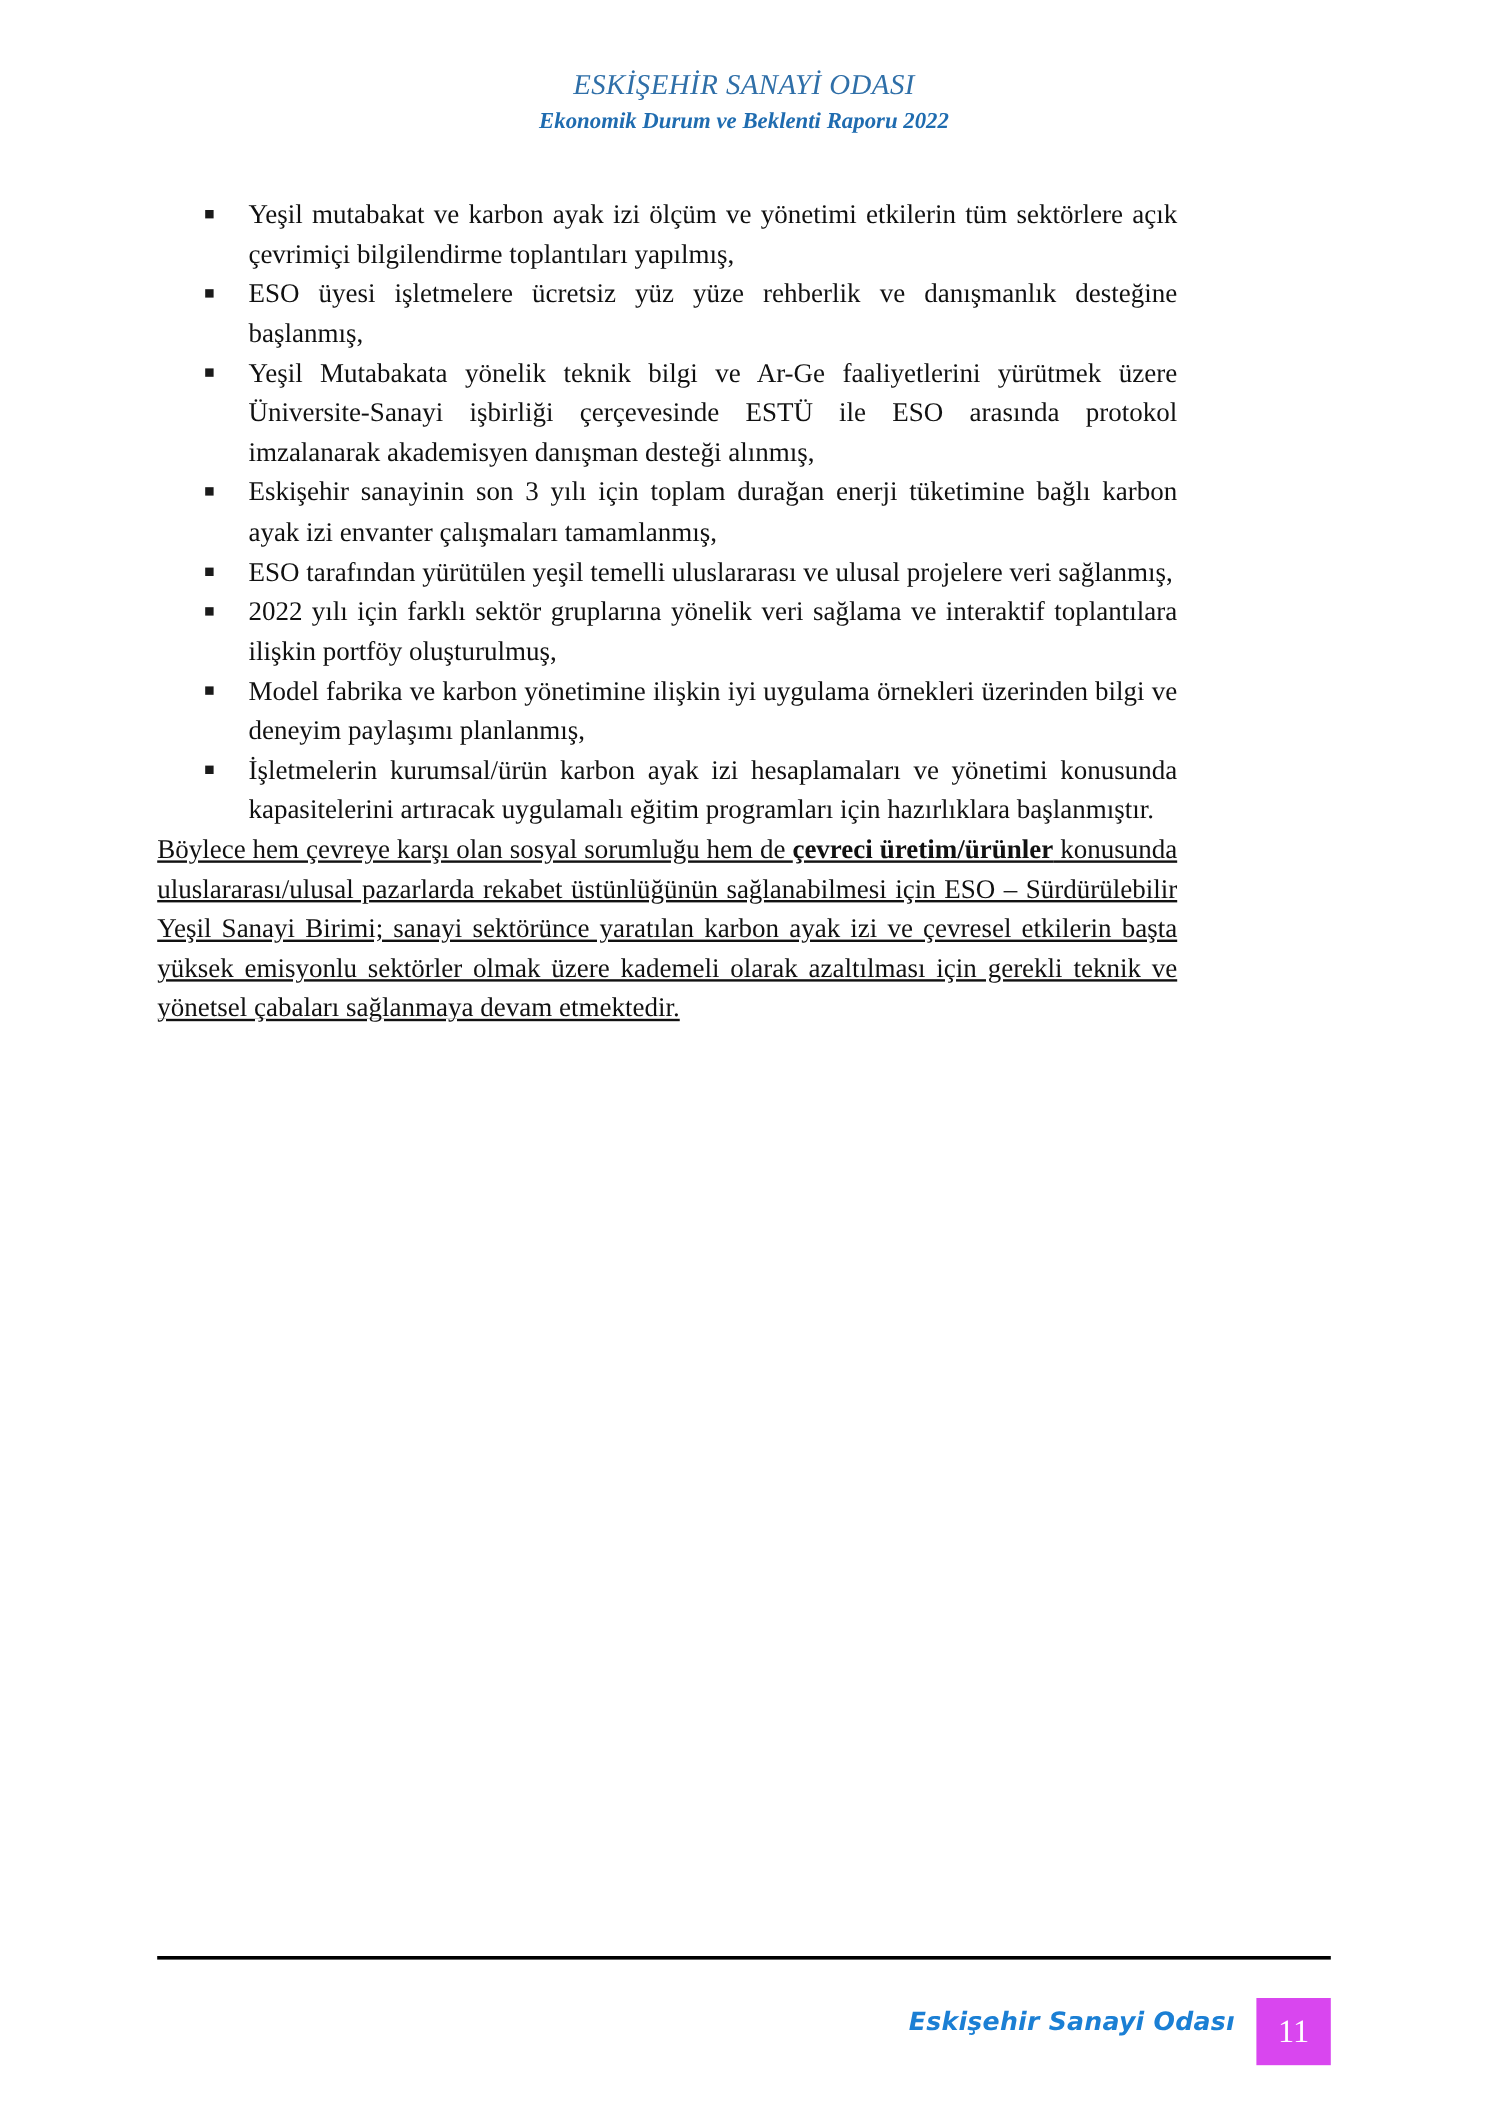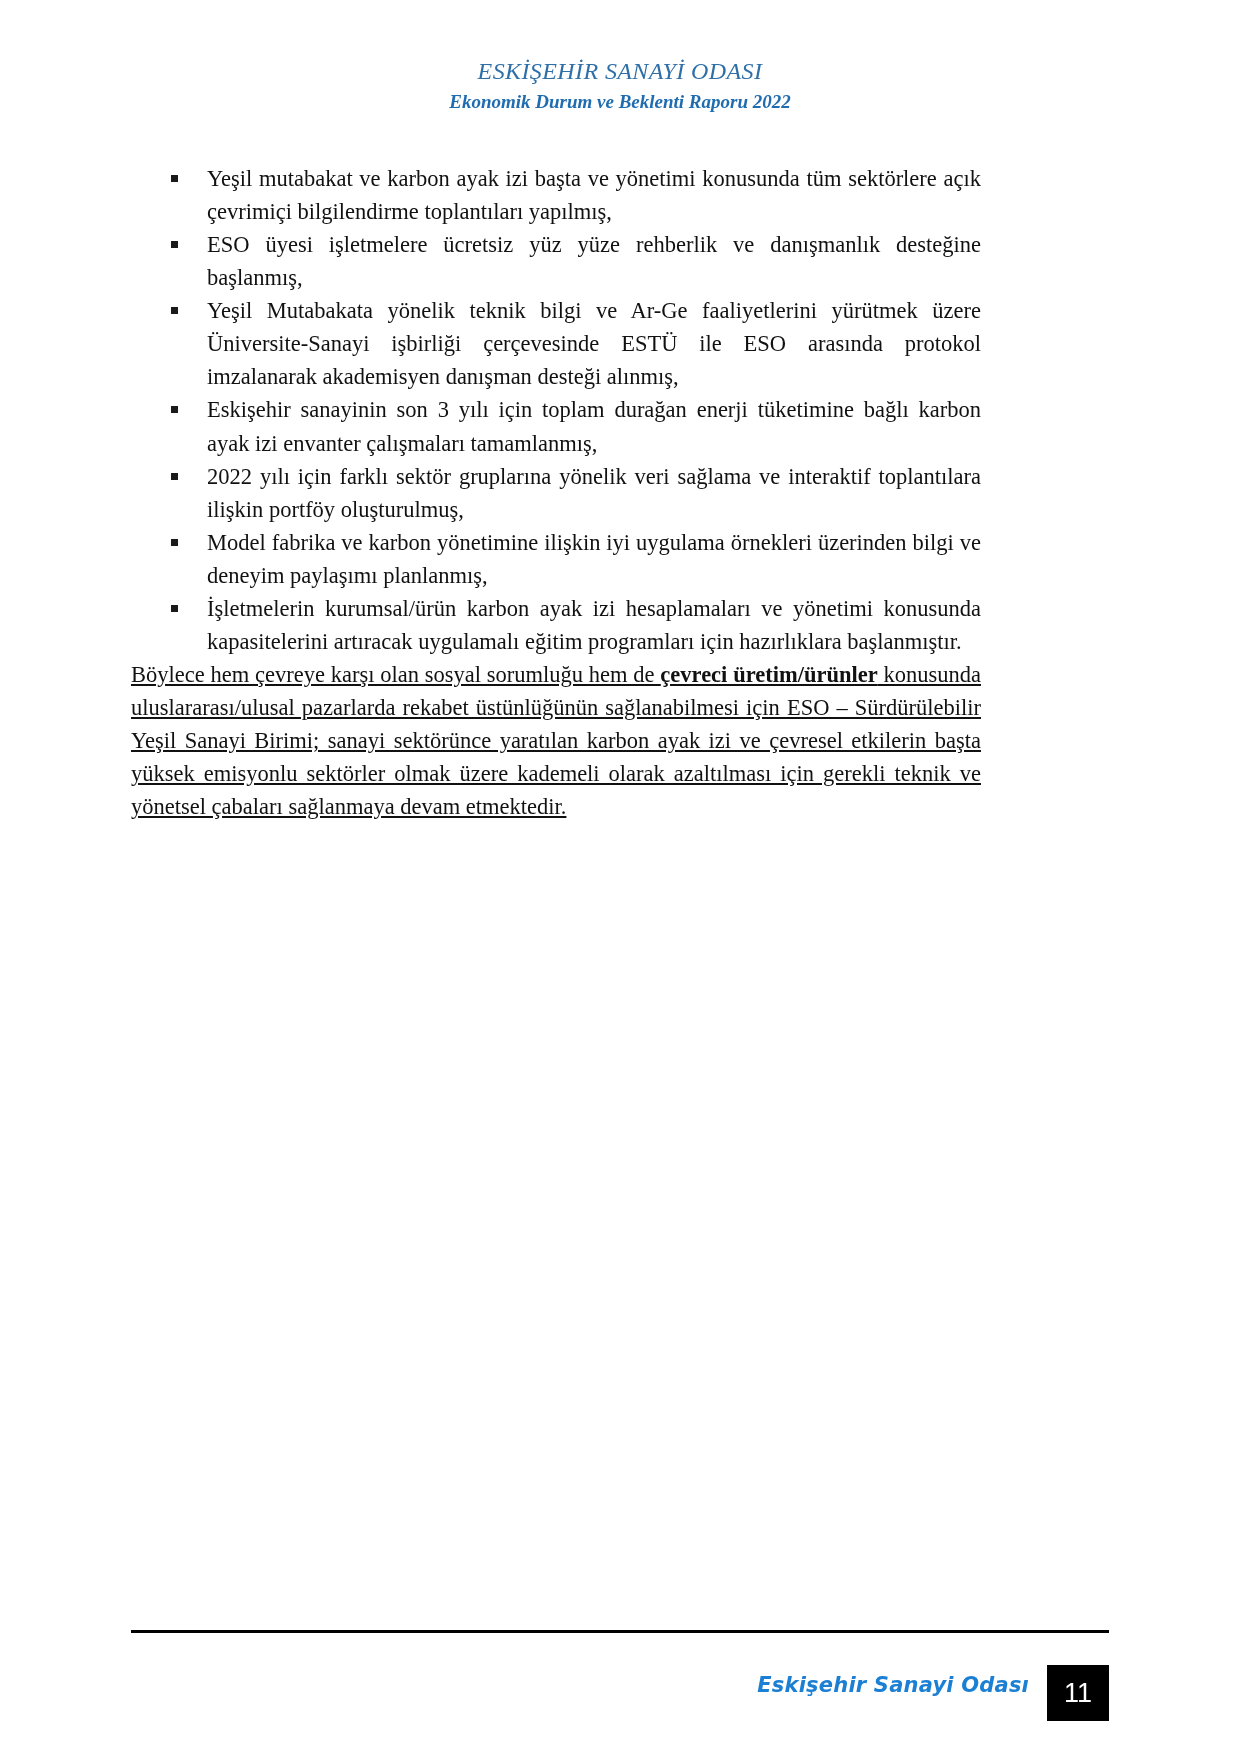--- a/index.html
+++ b/index.html
@@ -134,59 +134,63 @@
     font-weight: bold;
     font-size: 21px;
     color: #1b7fd4;
     letter-spacing: 0.2px;
     padding-right: 18px;
     padding-top: 8px;
   }
   .page-number-box {
     width: 62px;
     height: 56px;
-    background: #000000;
+    background: #d946ef;
     color: #ffffff;
     display: flex;
     align-items: center;
     justify-content: center;
-    font-family: Liberation Sans, sans-serif;
+    font-family: Liberation Serif, serif;
     font-size: 27px;
     line-height: 1;
   }
 </style>
 </head>
 <body>
 
 <div class="page">
 
   <div class="doc-header">
     <div class="header-title">ESKİŞEHİR SANAYİ ODASI</div>
     <div class="header-subtitle">Ekonomik Durum ve Beklenti Raporu 2022</div>
   </div>
 
   <div class="content">
 
 
     <ul class="bullet-list">
       <li>
         <span class="sq"></span>
-        <span class="li-text">Yeşil mutabakat ve karbon ayak izi başta ve yönetimi konusunda tüm sektörlere açık çevrimiçi bilgilendirme toplantıları yapılmış,</span>
+        <span class="li-text">Yeşil mutabakat ve karbon ayak izi ölçüm ve yönetimi etkilerin tüm sektörlere açık çevrimiçi bilgilendirme toplantıları yapılmış,</span>
       </li>
       <li>
         <span class="sq"></span>
         <span class="li-text">ESO üyesi işletmelere ücretsiz yüz yüze rehberlik ve danışmanlık desteğine başlanmış,</span>
       </li>
       <li>
         <span class="sq"></span>
         <span class="li-text">Yeşil Mutabakata yönelik teknik bilgi ve Ar-Ge faaliyetlerini yürütmek üzere Üniversite-Sanayi işbirliği çerçevesinde ESTÜ ile ESO arasında protokol imzalanarak akademisyen danışman desteği alınmış,</span>
       </li>
       <li>
         <span class="sq"></span>
         <span class="li-text">Eskişehir sanayinin son 3 yılı için toplam durağan enerji tüketimine bağlı karbon ayak izi envanter çalışmaları tamamlanmış,</span>
+      </li>
+      <li>
+        <span class="sq"></span>
+        <span class="li-text">ESO tarafından yürütülen yeşil temelli uluslararası ve ulusal projelere veri sağlanmış,</span>
       </li>
       <li>
         <span class="sq"></span>
         <span class="li-text">2022 yılı için farklı sektör gruplarına yönelik veri sağlama ve interaktif toplantılara ilişkin portföy oluşturulmuş,</span>
       </li>
       <li>
         <span class="sq"></span>
         <span class="li-text">Model fabrika ve karbon yönetimine ilişkin iyi uygulama örnekleri üzerinden bilgi ve deneyim paylaşımı planlanmış,</span>
       </li>
       <li>

